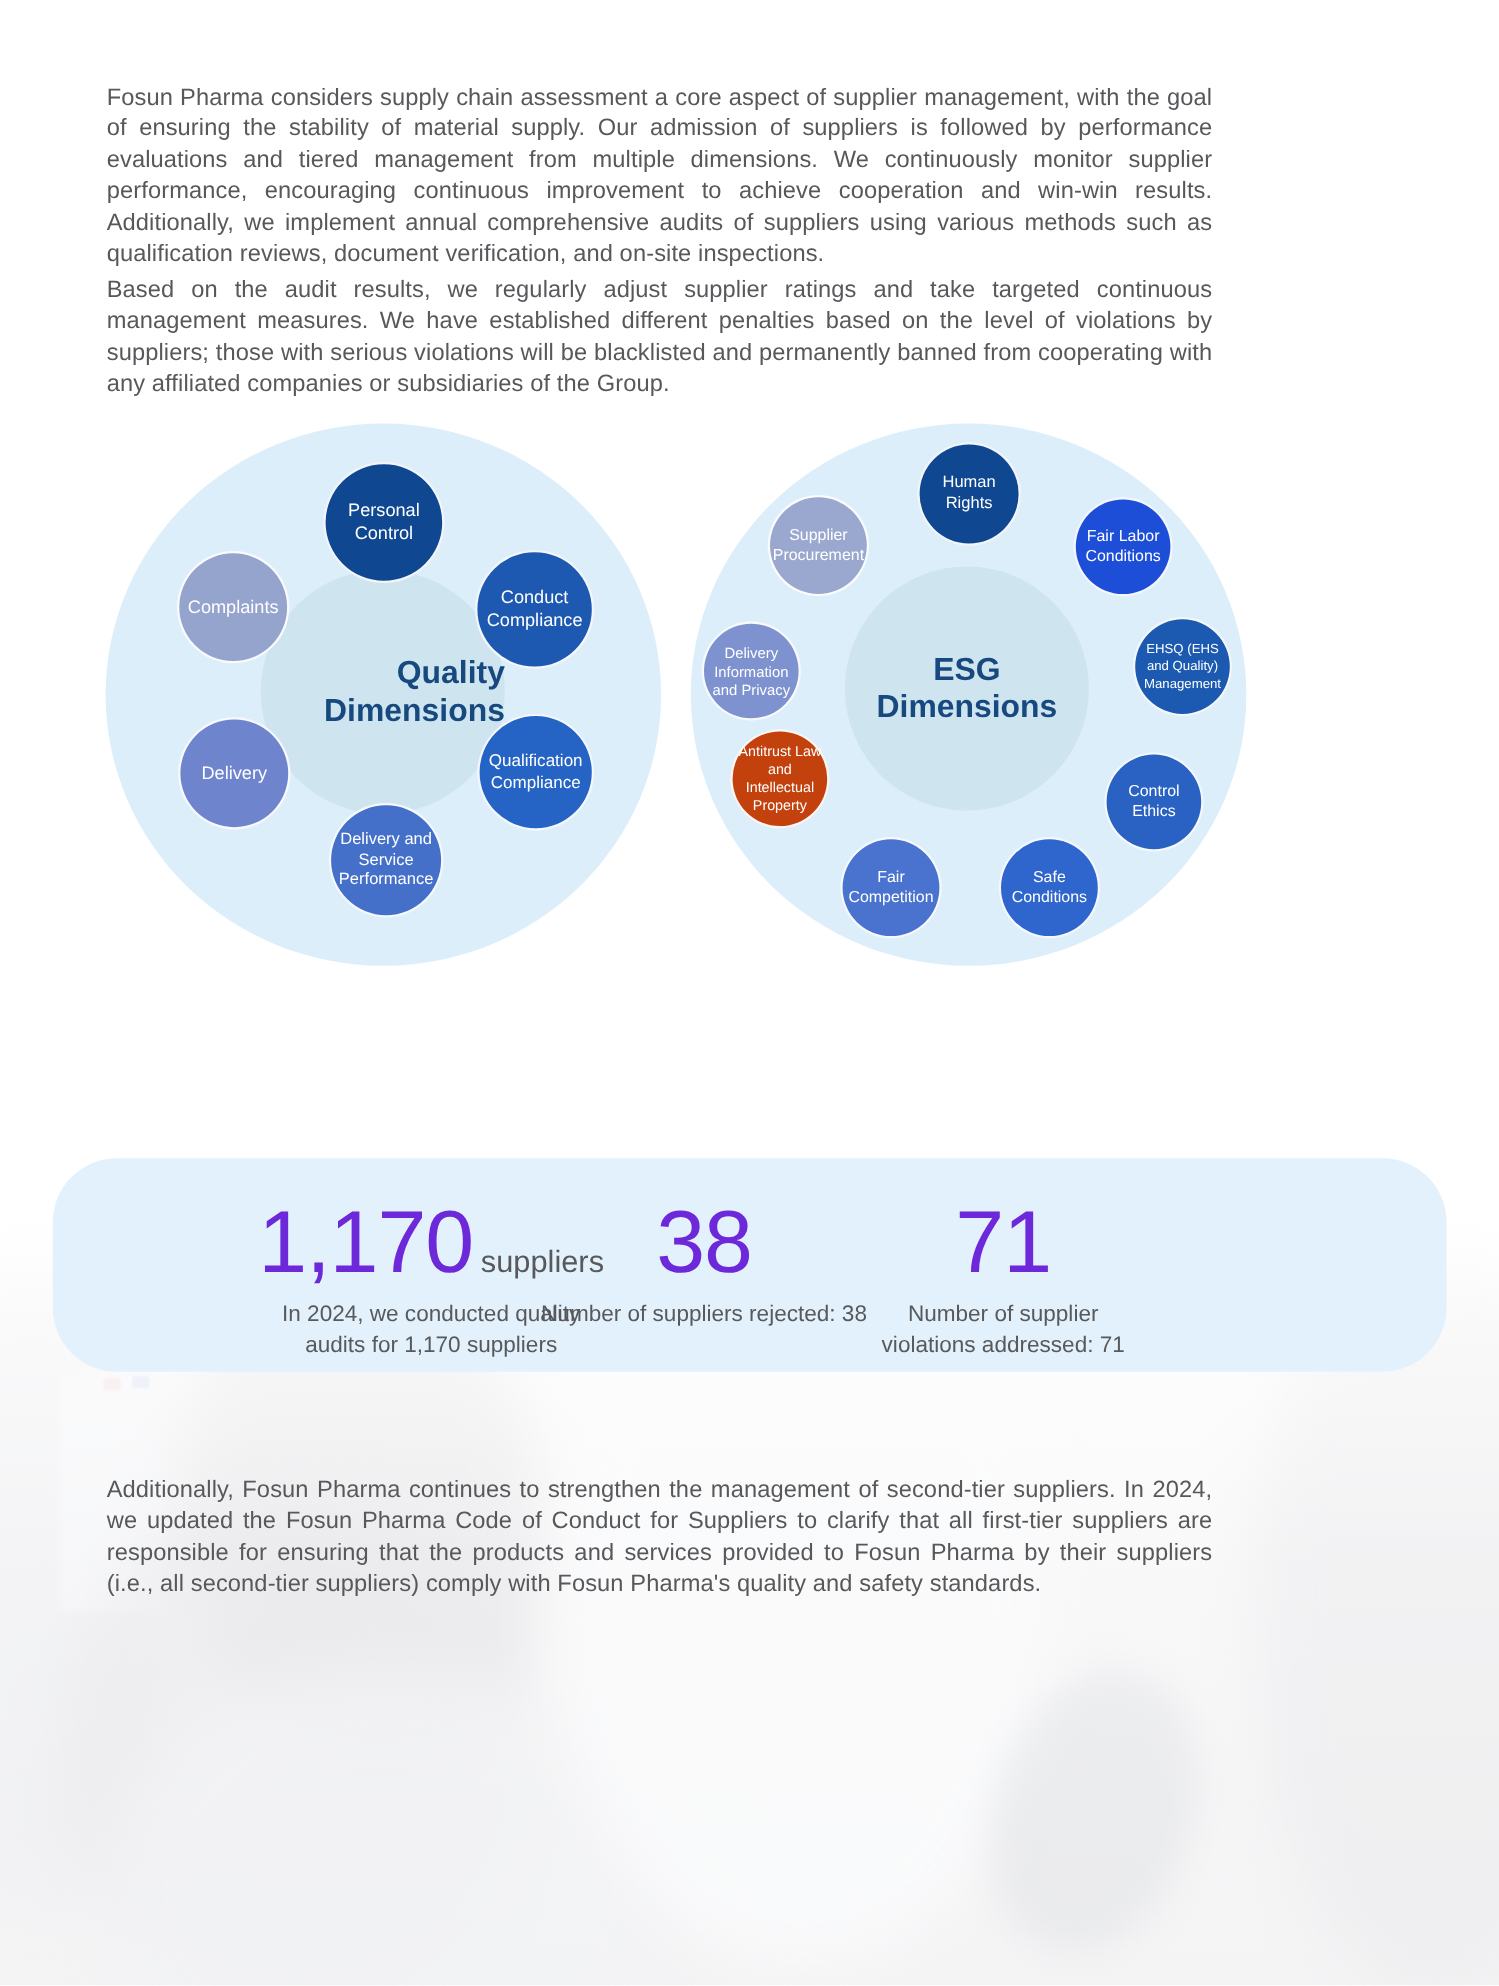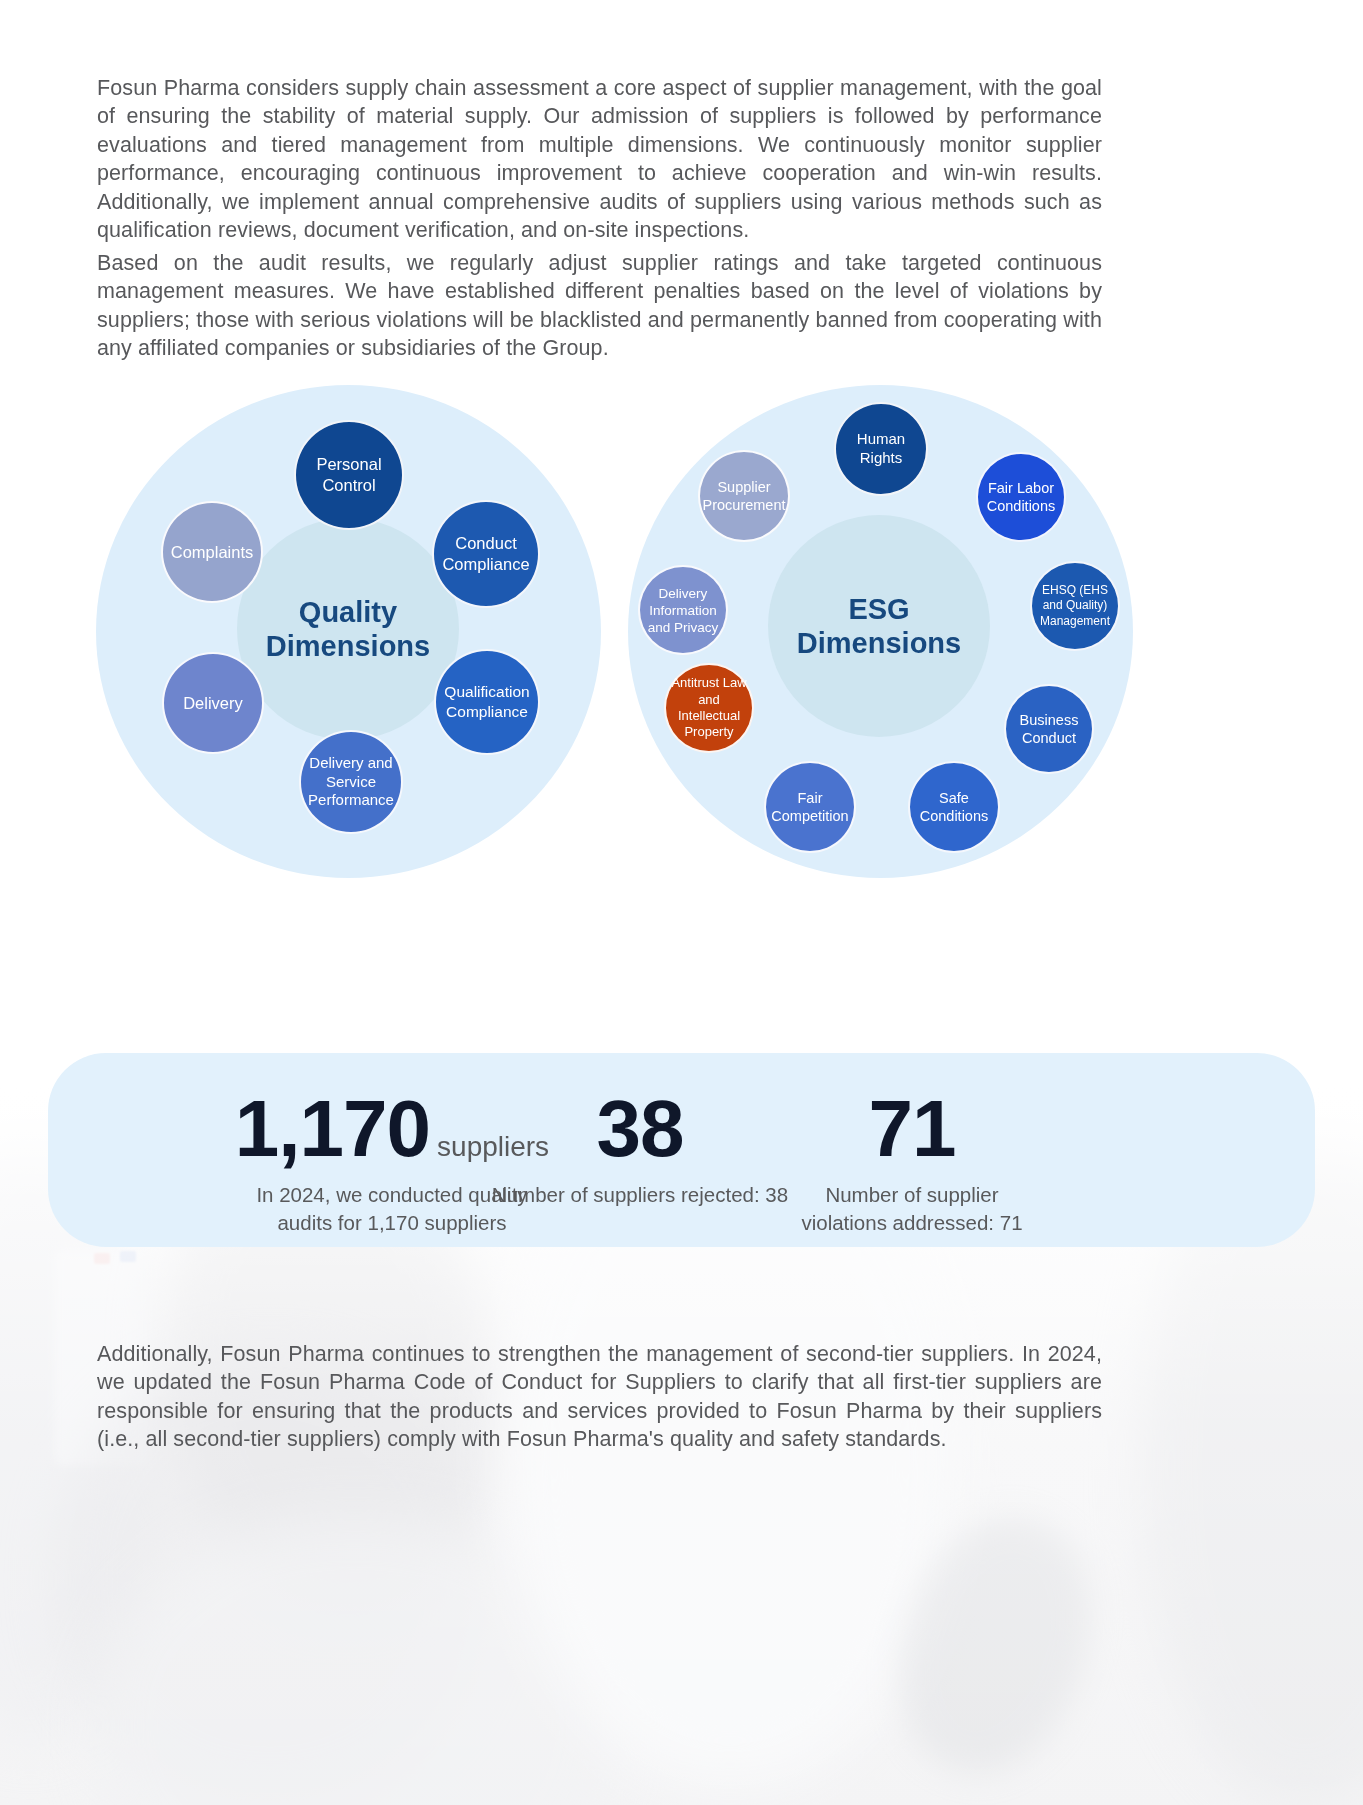--- a/index.html
+++ b/index.html
@@ -34,22 +34,22 @@
   .band{
     position:absolute;left:48px;top:1053px;width:1267px;height:194px;
     background:#e2f1fc;border-radius:58px;z-index:2;
   }
   .stat{position:absolute;top:0;transform:translateX(-50%);text-align:center;}
   .stat .numrow{
     display:flex;align-items:baseline;justify-content:center;
     margin-top:36px;white-space:nowrap;
   }
   .stat .num{
-    font-size:80px;line-height:80px;color:#0f172a;letter-spacing:-1px;
-    font-weight:700;
+    font-size:80px;line-height:80px;color:#6d28d9;letter-spacing:-1px;
+    font-weight:400;
   }
   .stat .suffix{font-size:28px;color:#58595b;margin-left:7px;}
   .stat .cap{
     font-size:20.5px;line-height:28px;color:#58595b;margin:12px auto 0 auto;
   }
   .stat1{left:344px;}
   .stat2{left:592px;}
   .stat3{left:864px;}
   .stat1 .cap{max-width:320px;}
   .stat2 .cap{max-width:330px;}
@@ -89,21 +89,21 @@
     <div class="blob b-coat"></div>
     <div class="blob b-rightjacket"></div>
     <div class="blob b-tablet"></div>
   </div>
 
   <p class="para" style="top:52px;">Fosun Pharma considers supply chain assessment a core aspect of supplier management, with the goal of ensuring the stability of material supply. Our admission of suppliers is followed by performance evaluations and tiered management from multiple dimensions. We continuously monitor supplier performance, encouraging continuous improvement to achieve cooperation and win-win results. Additionally, we implement annual comprehensive audits of suppliers using various methods such as qualification reviews, document verification, and on-site inspections.</p>
   <p class="para" style="top:227px;">Based on the audit results, we regularly adjust supplier ratings and take targeted continuous management measures. We have established different penalties based on the level of violations by suppliers; those with serious violations will be blacklisted and permanently banned from cooperating with any affiliated companies or subsidiaries of the Group.</p>
   <p class="para" style="top:1318px;">Additionally, Fosun Pharma continues to strengthen the management of second-tier suppliers. In 2024, we updated the Fosun Pharma Code of Conduct for Suppliers to clarify that all first-tier suppliers are responsible for ensuring that the products and services provided to Fosun Pharma by their suppliers (i.e., all second-tier suppliers) comply with Fosun Pharma's quality and safety standards.</p>
 
   <div class="cluster" style="left:96px;top:385px;width:505px;height:493px;"></div>
-  <div class="cluster-center" style="left:237px;top:518px;width:222px;height:222px;">
+  <div class="cluster-center" style="left:237px;top:518px;width:222px;height:222px;align-items:flex-end;">
     <div class="ttl">Quality</div>
     <div class="ttl">Dimensions</div>
   </div>
 
   <div class="bubble" style="left: 294px; top: 420px; width: 110px; height: 110px; font-size: 16.5px; background: rgb(15, 71, 145);">
     <span>Personal Control</span>
   </div>
   <div class="bubble" style="left: 432px; top: 500px; width: 108px; height: 108px; font-size: 16.5px; background: rgb(29, 89, 176);">
     <span>Conduct Compliance</span>
   </div>
@@ -132,21 +132,21 @@
   <div class="bubble" style="left: 834px; top: 402px; width: 94px; height: 94px; font-size: 15px; background: rgb(15, 71, 145);">
     <span>Human Rights</span>
   </div>
   <div class="bubble" style="left: 976px; top: 452px; width: 90px; height: 90px; font-size: 14.5px; background: #1d4ed8;">
     <span>Fair Labor Conditions</span>
   </div>
   <div class="bubble" style="left: 1030px; top: 561px; width: 90px; height: 90px; font-size: 12px; background: rgb(28, 89, 176);">
     <span>EHSQ (EHS and Quality) Management</span>
   </div>
   <div class="bubble" style="left: 1004px; top: 684px; width: 90px; height: 90px; font-size: 14.5px; background: rgb(42, 98, 195);">
-    <span>Business Conduct</span>
+    <span>Control Ethics</span>
   </div>
   <div class="bubble" style="left: 908px; top: 761px; width: 92px; height: 92px; font-size: 14.5px; background: rgb(47, 102, 205);">
     <span>Safe Conditions</span>
   </div>
   <div class="bubble" style="left: 764px; top: 761px; width: 92px; height: 92px; font-size: 14.5px; background: rgb(74, 115, 207);">
     <span>Fair Competition</span>
   </div>
   <div class="bubble" style="left: 664px; top: 663px; width: 90px; height: 90px; font-size: 13px; background: #c2410c;">
     <span>Antitrust Law and Intellectual Property</span>
   </div>

